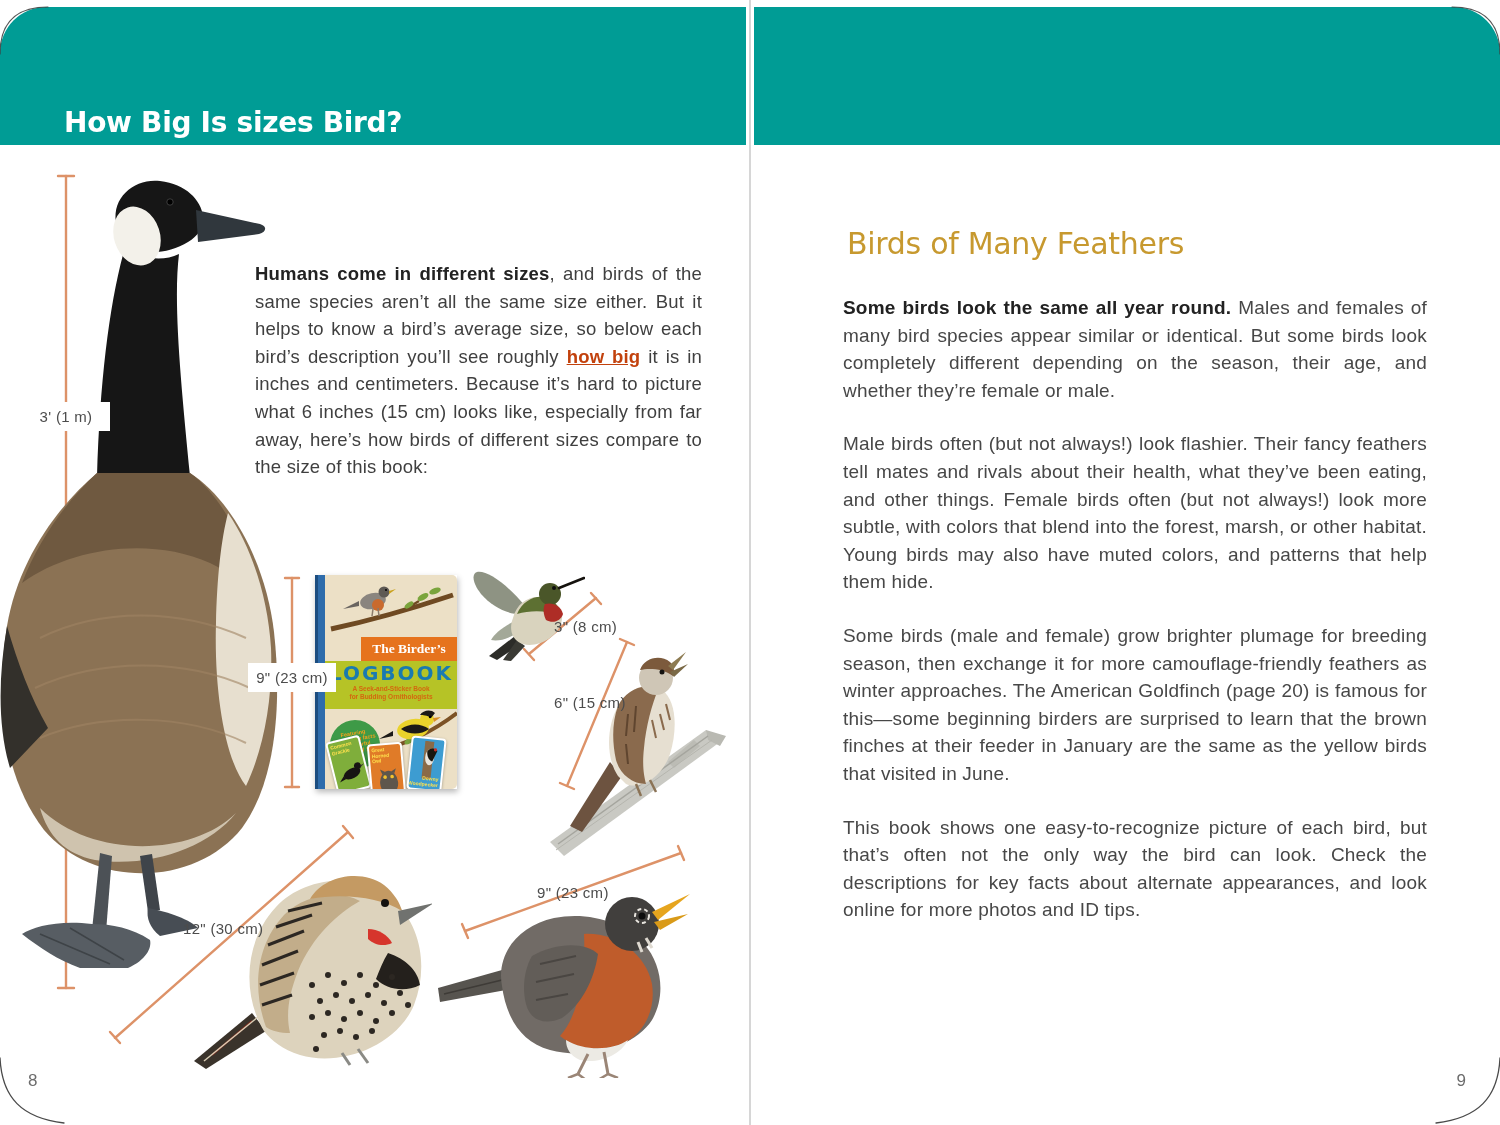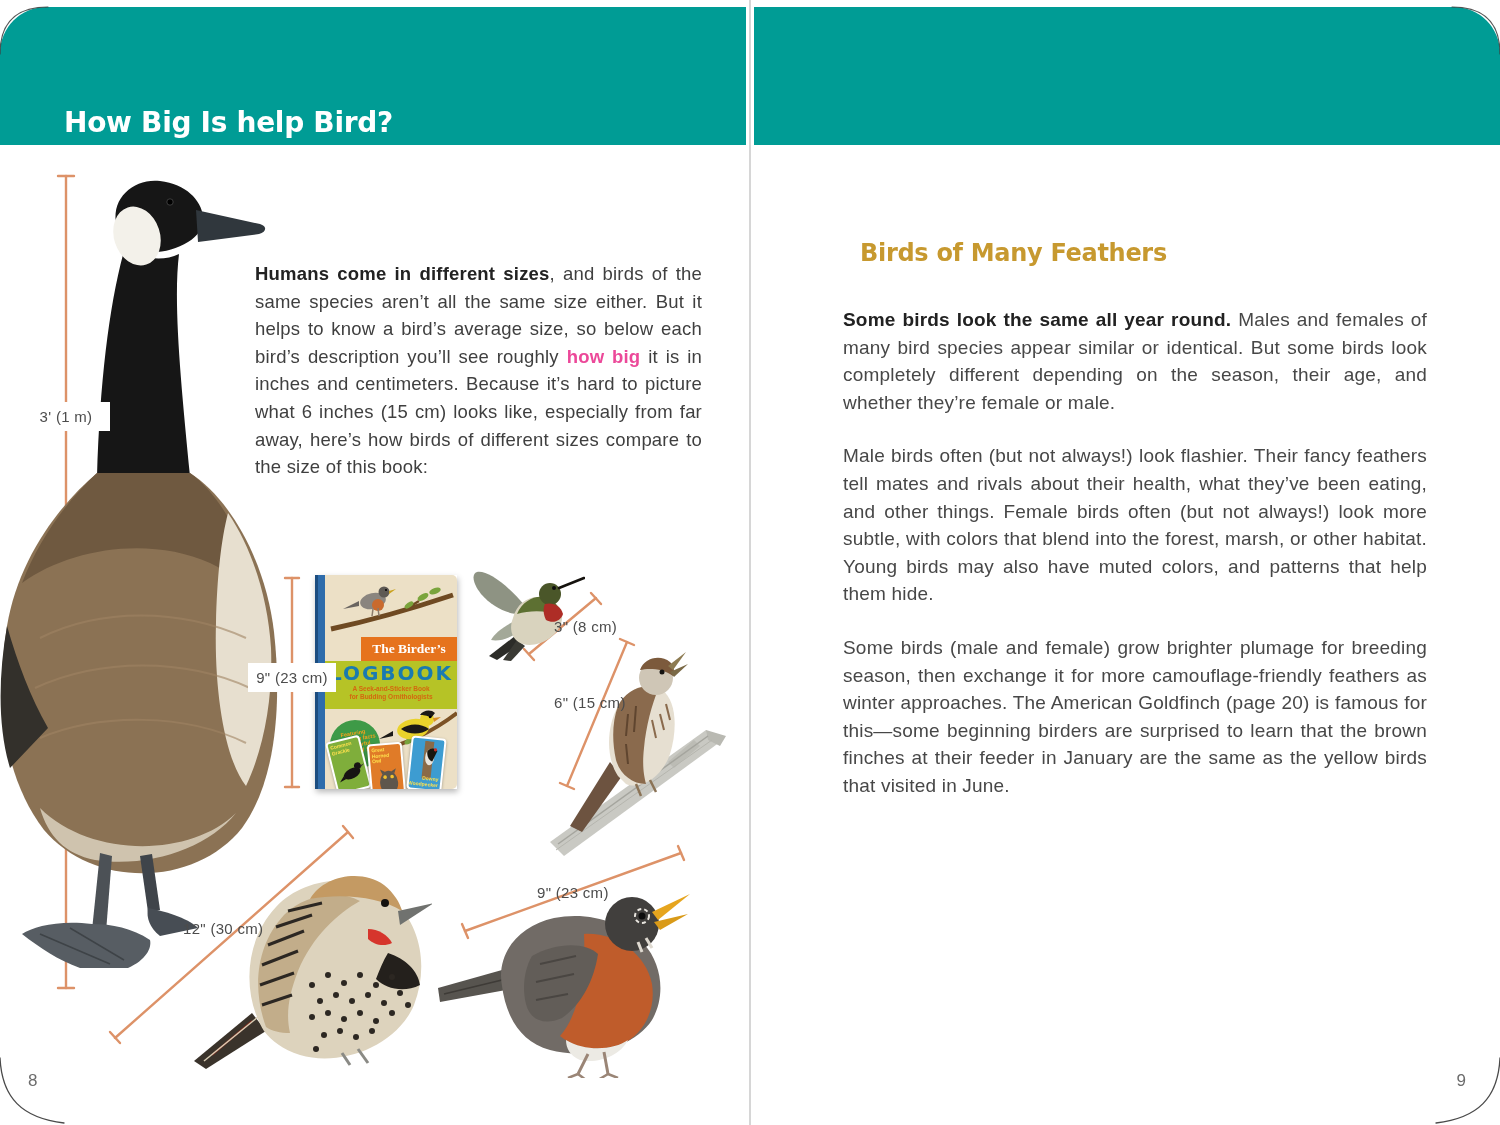--- a/index.html
+++ b/index.html
@@ -4,31 +4,31 @@
 <style>
   html,body{margin:0;padding:0;background:#ffffff;}
   .spread{position:relative;width:1500px;height:1125px;background:#fff;overflow:hidden;
           font-family:"Liberation Sans",sans-serif;color:#4a4a4a;}
   
   .band{position:absolute;top:7px;height:138px;background:#009c95;}
   .band-left{left:0;width:746px;border-top-left-radius:46px;}
   .band-right{left:754px;width:746px;border-top-right-radius:46px;}
   .page-title{position:absolute;left:64px;top:106px;margin:0;font-family:"DejaVu Sans",sans-serif;
               font-weight:bold;font-size:28px;letter-spacing:-0.3px;color:#ffffff;}
-  .feathers-heading{position:absolute;left:843px;top:222px;margin:17px;font-family:"DejaVu Sans",sans-serif;
-              font-weight:bold;font-size:24px;letter-spacing:-0.3px;color:#c7992f;}
+  .feathers-heading{position:absolute;left:843px;top:222px;margin:4px;font-family:"DejaVu Sans",sans-serif;
+              font-weight:normal;font-size:30px;letter-spacing:-0.3px;color:#c7992f;}
   
   .gutter{position:absolute;left:746px;top:0;width:8px;height:1125px;background:#fff;}
   .gutter::after{content:"";position:absolute;left:3px;top:0;width:2px;height:100%;background:#d6d6d6;}
   
   .intro{position:absolute;left:255px;top:260px;width:447px;margin:0;font-size:18.5px;
          line-height:27.6px;text-align:justify;color:#3f3f3f;letter-spacing:0.2px;}
   .intro strong{color:#222;font-weight:bold;margin-top:28px;}
-  .intro .hl{color:#ec4899;font-weight:bold;}
-  .body-copy{position:absolute;left:843px;top:306px;width:584px;font-size:19px;
+  .intro .hl{color:#c2410c;font-weight:bold;text-decoration:underline;}
+  .body-copy{position:absolute;left:843px;top:294px;width:584px;font-size:19px;
              line-height:27.6px;text-align:justify;color:#474747;letter-spacing:0.2px;}
   .body-copy p{margin:0 0 26px 0;}
   .body-copy strong{color:#212121;font-weight:bold;}
   
   .dim-label{position:absolute;font-size:15px;color:#4c4c4c;letter-spacing:0.3px;white-space:nowrap;}
   .on-line{background:#fff;text-align:center;padding:6px 0;}
   
   .pagenum{position:absolute;bottom:34px;font-size:17px;color:#6c6c6c;}
   .pagenum-left{left:28px;}
   .pagenum-right{right:34px;}
@@ -57,21 +57,21 @@
   .card-wood .card-label{position:absolute;bottom:2px;right:2px;text-align:right;}
   svg{display:block;}
 </style>
 </head>
 <body>
 
 <div class="spread">
 
   <section>
     <div class="band band-left"></div>
-    <h1 class="page-title">How Big Is help Bird?</h1>
+    <h1 class="page-title">How Big Is sizes Bird?</h1>
 
     <svg class="art" style="left:0;top:0;" width="750" height="1125" viewBox="0 0 750 1125">
       <g stroke="#dd9268" stroke-width="2.4" fill="none" stroke-linecap="round">
 
         <line x1="66" y1="176" x2="66" y2="988"></line>
           <line x1="58" y1="176" x2="74" y2="176"></line>
           <line x1="58" y1="988" x2="74" y2="988"></line>
 
         <line x1="292" y1="578" x2="292" y2="787"></line>
           <line x1="285" y1="578" x2="299" y2="578"></line>
@@ -333,20 +333,21 @@
   <div class="gutter"></div>
 
   <section>
     <div class="band band-right"></div>
     <h2 class="feathers-heading">Birds of Many Feathers</h2>
 
     <div class="body-copy">
       <p><strong>Some birds look the same all year round.</strong><span> Males and females of many bird species appear similar or identical. But some birds look completely different depending on the season, their age, and whether they’re female or male.</span></p>
       <p><span>Male birds often (but not always!) look flashier. Their fancy feathers tell mates and rivals about their health, what they’ve been eating, and other things. Female birds often (but not always!) look more subtle, with colors that blend into the forest, marsh, or other habitat. Young birds may also have muted colors, and patterns that help them hide.</span></p>
       <p><span>Some birds (male and female) grow brighter plumage for breeding season, then exchange it for more camouflage-friendly feathers as winter approaches. The American Goldfinch (page 20) is famous for this—some beginning birders are surprised to learn that the brown finches at their feeder in January are the same as the yellow birds that visited in June.</span></p>
+      <p><span>This book shows one easy-to-recognize picture of each bird, but that’s often not the only way the bird can look. Check the descriptions for key facts about alternate appearances, and look online for more photos and ID tips.</span></p>
     </div>
 
     <div class="pagenum pagenum-right">9</div>
   </section>
 
   <svg class="art" style="left:0;top:0;pointer-events:none;" width="1500" height="1125" viewBox="0 0 1500 1125">
     <g fill="none" stroke-linecap="round">
       <path d="M 0,54 Q 0,7 48,7" stroke="#3a3a3a" stroke-width="1.2" opacity="0.85"></path>
       <path d="M 1500,54 Q 1500,7 1452,7" stroke="#3a3a3a" stroke-width="1.2" opacity="0.85"></path>
       <path d="M 0,1058 C 2,1098 22,1118 64,1123 " stroke="#4a4a4a" stroke-width="1.3"></path>

